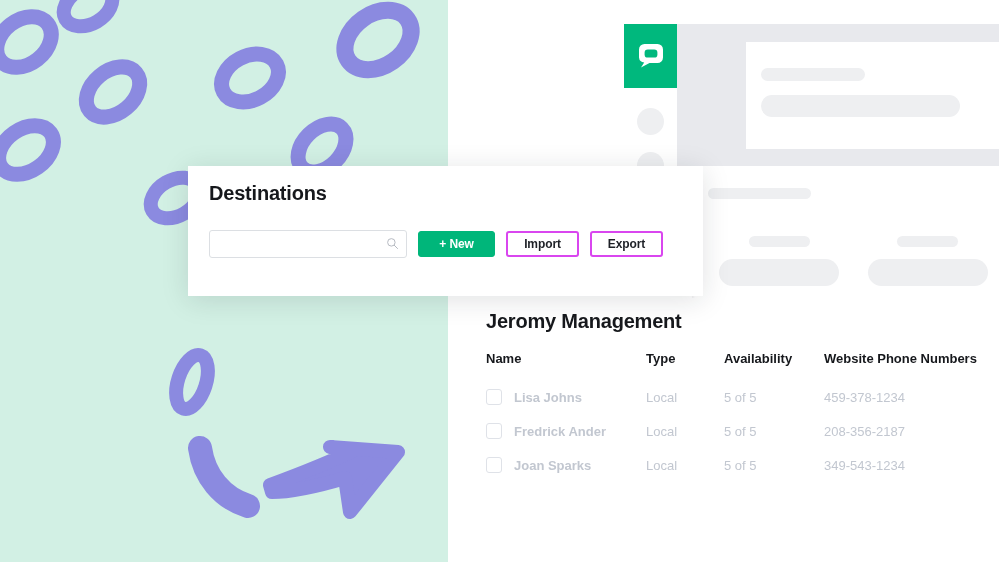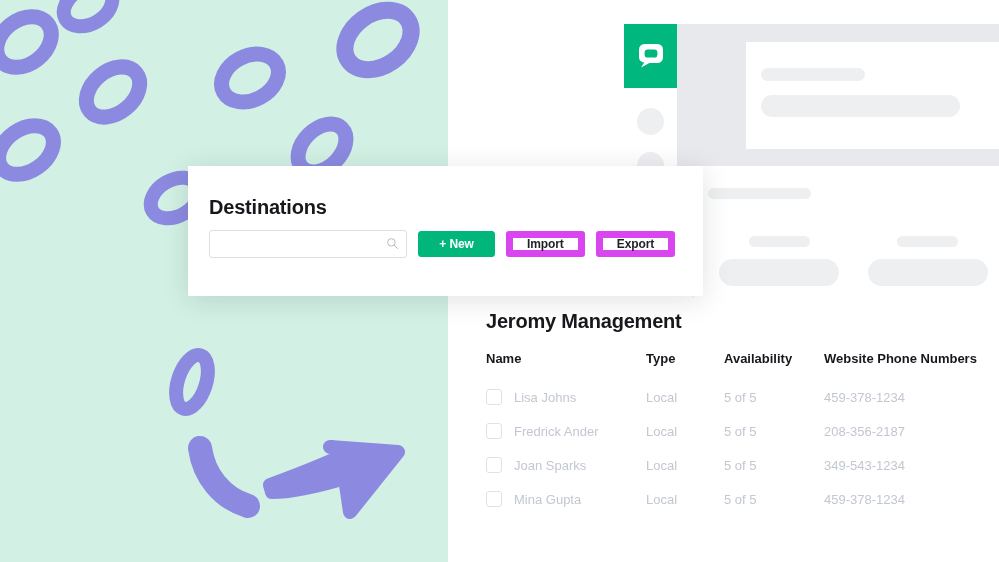--- a/index.html
+++ b/index.html
@@ -123,21 +123,21 @@
     left: 188px;
     top: 166px;
     width: 515px;
     height: 130px;
     background: #ffffff;
     box-shadow: 0 4px 26px rgba(20, 30, 40, 0.13);
   }
   .destinations-title {
     position: absolute;
     left: 21px;
-    top: 30px;
+    top: 16px;
     font-size: 20px;
     font-weight: 700;
     color: #16181c;
     letter-spacing: -0.2px;
   }
   .dest-toolbar {
     position: absolute;
     left: 21px;
     top: 64px;
     display: flex;
@@ -189,21 +189,21 @@
   }
   .btn-primary {
     background: #00b67a;
     color: #ffffff;
     border: 1px solid #00b67a;
     min-width: 77px;
   }
   .btn-ghost {
     background: #ffffff;
     color: #1e2127;
-    border: 7px solid #d946ef;
+    border: 2px solid #d946ef;
     min-width: 73px;
   }
 
   
   .table-section {
     position: absolute;
     left: 486px;
     top: 310px;
     width: 500px;
   }
@@ -225,21 +225,21 @@
     font-weight: 700;
     color: #16181c;
     padding: 0 0 14px 0;
   }
   table.numbers td {
     font-size: 13px;
     color: #c2c7d0;
     padding: 9px 0;
     vertical-align: middle;
   }
-  .col-name  { width: 160px; }
+  .col-name  { width: 160px; font-weight: bold; }
   .col-type  { width: 78px; }
   .col-avail { width: 100px; }
   .col-phone { width: 170px; }
 
   .cell-name {
     display: flex;
     align-items: center;
     gap: 12px;
   }
   .row-checkbox {
@@ -368,28 +368,17 @@
             <td class="col-name">
               <div class="cell-name">
                 <div class="row-checkbox"></div>
                 <span>Joan Sparks</span>
               </div>
             </td>
             <td class="col-type">Local</td>
             <td class="col-avail">5 of 5</td>
             <td class="col-phone">349-543-1234</td>
           </tr>
-          <tr>
-            <td class="col-name">
-              <div class="cell-name">
-                <div class="row-checkbox"></div>
-                <span>Mina Gupta</span>
-              </div>
-            </td>
-            <td class="col-type">Local</td>
-            <td class="col-avail">5 of 5</td>
-            <td class="col-phone">459-378-1234</td>
-          </tr>
         </tbody>
     </table>
   </div>
 
 </div>
 
 </body></html>

